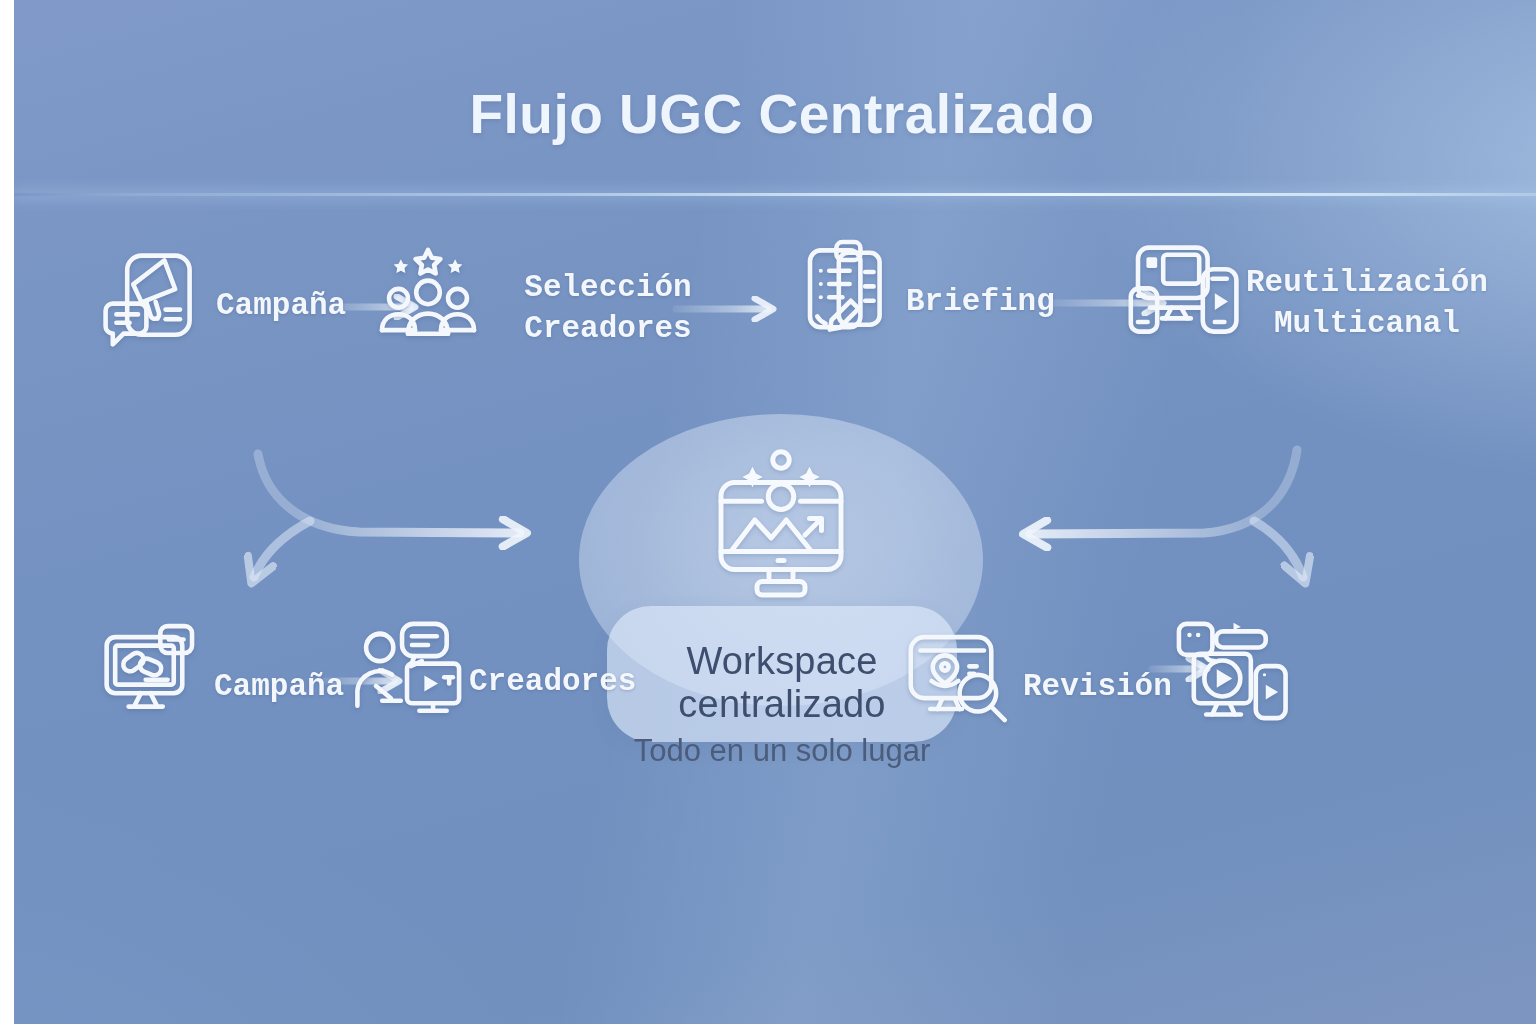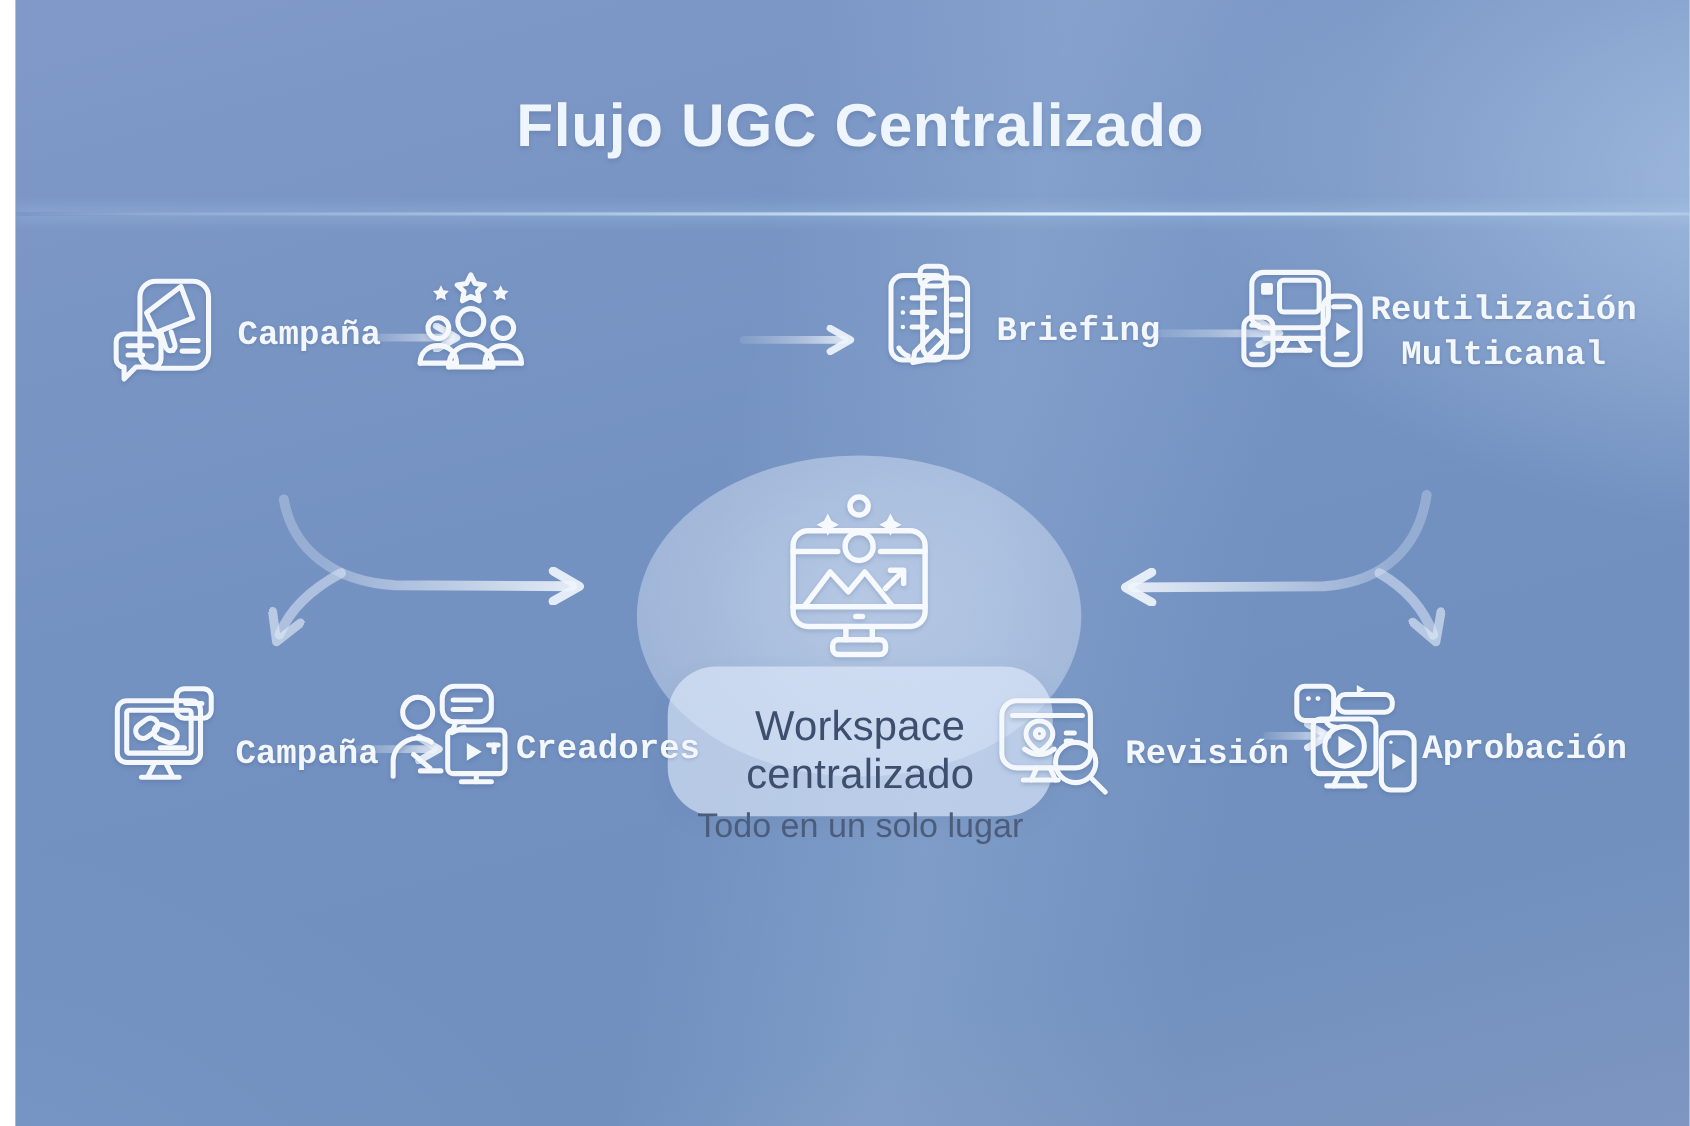--- a/index.html
+++ b/index.html
@@ -207,20 +207,21 @@
           <path d="M11 73 h28"></path>
           <circle cx="75" cy="46" r="8"></circle>
           <path d="M61 73 c0 -8.5 6.2 -13.5 14 -13.5 s14 5 14 13.5"></path>
           <path d="M61 73 h28"></path>
           <circle cx="50" cy="41" r="10"></circle>
           <path d="M33 76 c0 -10.5 7.5 -17 17 -17 s17 6.5 17 17"></path>
           <path d="M33 76 h34"></path>
         </g>
       </svg>
     </div>
+    <div class="label">Selección Creadores</div>
   </div>
 
   <div class="node n-reutilizacion">
     <div class="icon-wrap">
       <svg class="glyph" width="120" height="120" viewBox="0 0 100 100">
         <g fill="none" stroke="currentColor" stroke-width="4.6" stroke-linecap="round" stroke-linejoin="round">
           <rect x="10" y="8" width="58" height="42" rx="9"></rect>
           <rect x="17" y="16" width="9" height="9" rx="1.5" fill="currentColor" stroke="none"></rect>
           <rect x="31" y="14" width="30" height="24" rx="3"></rect>
           <path d="M20 58 h44"></path>
@@ -350,16 +351,15 @@
           <path d="M38.5 44.5 l12.5 7.5 -12.5 7.5 z" fill="currentColor" stroke="none"></path>
           <path d="M39 72 l-4 9"></path>
             <path d="M49 72 l4 9"></path>
           <path d="M30 81 h28"></path>
           <rect x="70" y="42" width="24" height="42" rx="7"></rect>
           <circle cx="77" cy="49" r="1.3" fill="currentColor" stroke="none"></circle>
           <path d="M78 57 l10 6 -10 6 z" fill="currentColor" stroke="none"></path>
         </g>
       </svg>
     </div>
-    <div class="label">Aprobación</div>
   </div>
 
 </div>
 
 </body></html>

